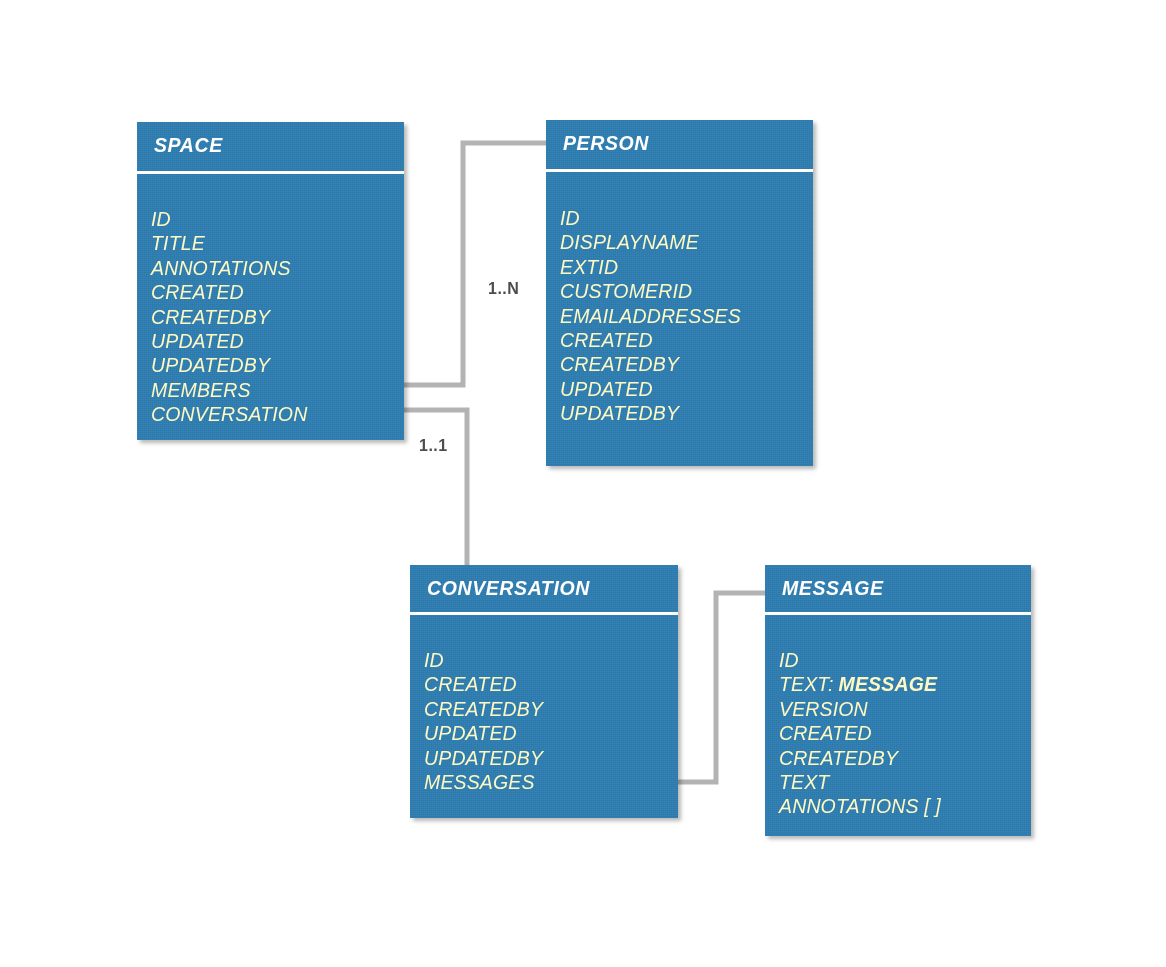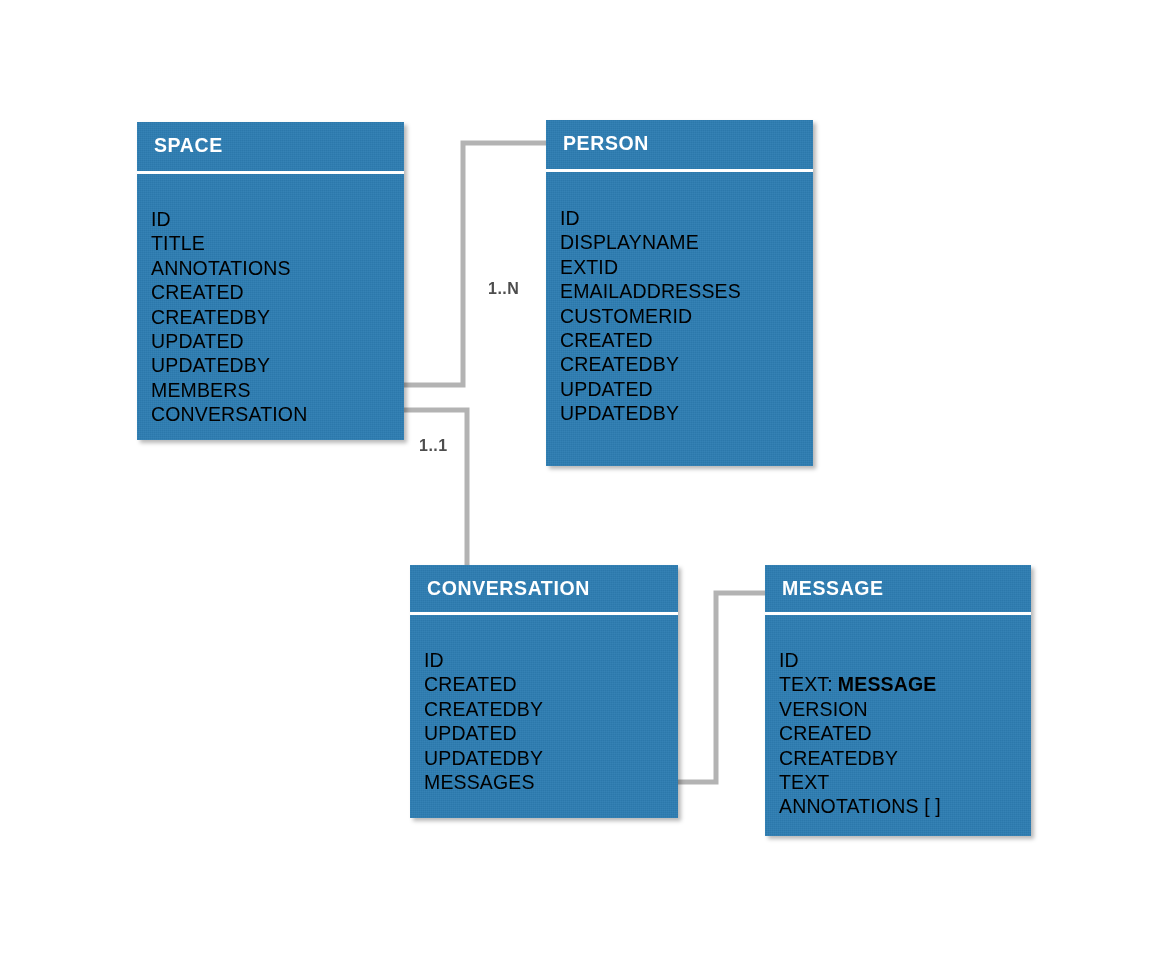--- a/index.html
+++ b/index.html
@@ -21,20 +21,21 @@
   }
 
   
   .entity {
     position: absolute;
     background-color: #2e7db2;
     box-shadow: 3px 3px 4px rgba(0,0,0,0.28);
     box-sizing: border-box;
     color: #ffffff;
     overflow: hidden;
+    font-style: italic;
   }
   
   .entity::after {
     content: "";
     position: absolute;
     inset: 0;
     pointer-events: none;
     background-image:
       repeating-linear-gradient(0deg, rgba(255,255,255,0.022) 0px, rgba(255,255,255,0.022) 1px, rgba(0,0,0,0.022) 1px, rgba(0,0,0,0.022) 2px),
       repeating-linear-gradient(90deg, rgba(255,255,255,0.018) 0px, rgba(255,255,255,0.018) 1px, rgba(0,0,0,0.018) 1px, rgba(0,0,0,0.018) 2px);
@@ -59,21 +60,21 @@
     z-index: 2;
   }
   .entity-attrs {
     position: absolute;
     left: 14px;
     right: 6px;
     z-index: 2;
     font-size: 19.5px;
     line-height: 24.4px;
     letter-spacing: 0.15px;
-    color: #000000;
+    color: #fef9c3;
   }
   .attr {
     white-space: nowrap;
   }
   .attr .attr-val {
     font-weight: bold;
     margin-left: 5px;
   }
 
   
@@ -142,22 +143,22 @@
     </div>
   </div>
 
   <div class="entity" style="left:546px; top:120px; width:267px; height:346px;padding-left:36px;">
     <div class="entity-title">PERSON</div>
     <div class="entity-divider" style="top:49px;"></div>
     <div class="entity-attrs" style="top:86px;">
       <div class="attr"><span>ID</span></div>
       <div class="attr"><span>DISPLAYNAME</span></div>
       <div class="attr"><span>EXTID</span></div>
+      <div class="attr"><span>CUSTOMERID</span></div>
       <div class="attr"><span>EMAILADDRESSES</span></div>
-      <div class="attr"><span>CUSTOMERID</span></div>
       <div class="attr"><span>CREATED</span></div>
       <div class="attr"><span>CREATEDBY</span></div>
       <div class="attr"><span>UPDATED</span></div>
       <div class="attr"><span>UPDATEDBY</span></div>
     </div>
   </div>
 
   <div class="entity" style="left:410px; top:565px; width:268px; height:253px;">
     <div class="entity-title">CONVERSATION</div>
     <div class="entity-divider" style="top:47px;"></div>

